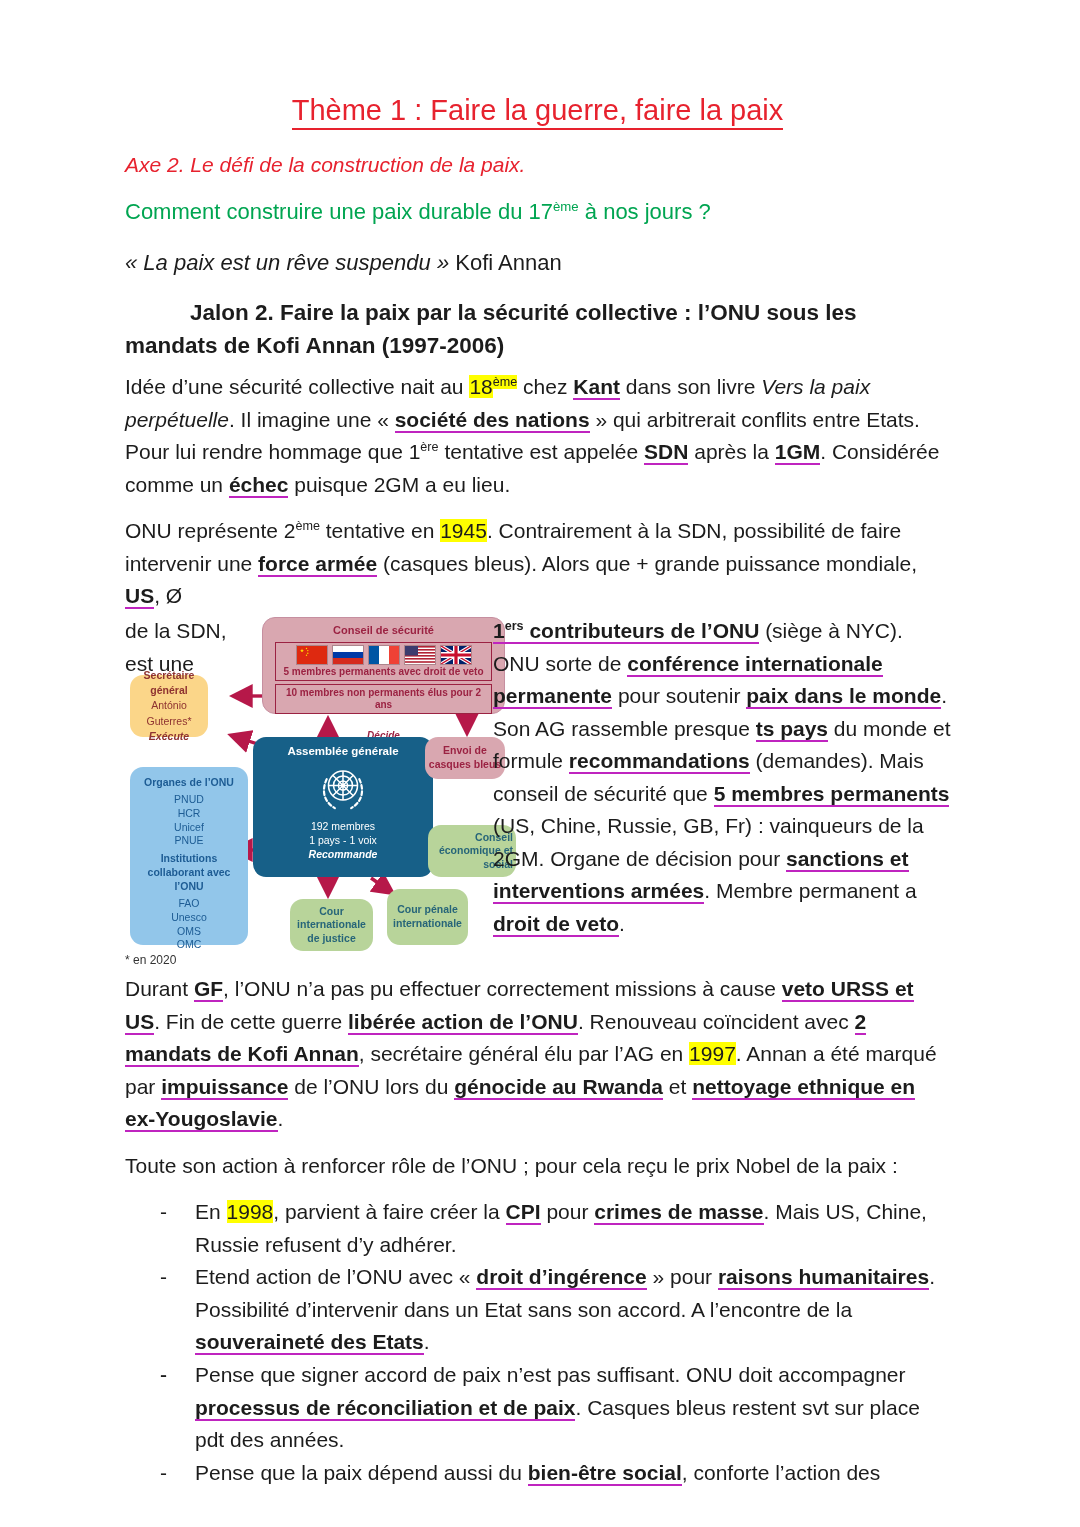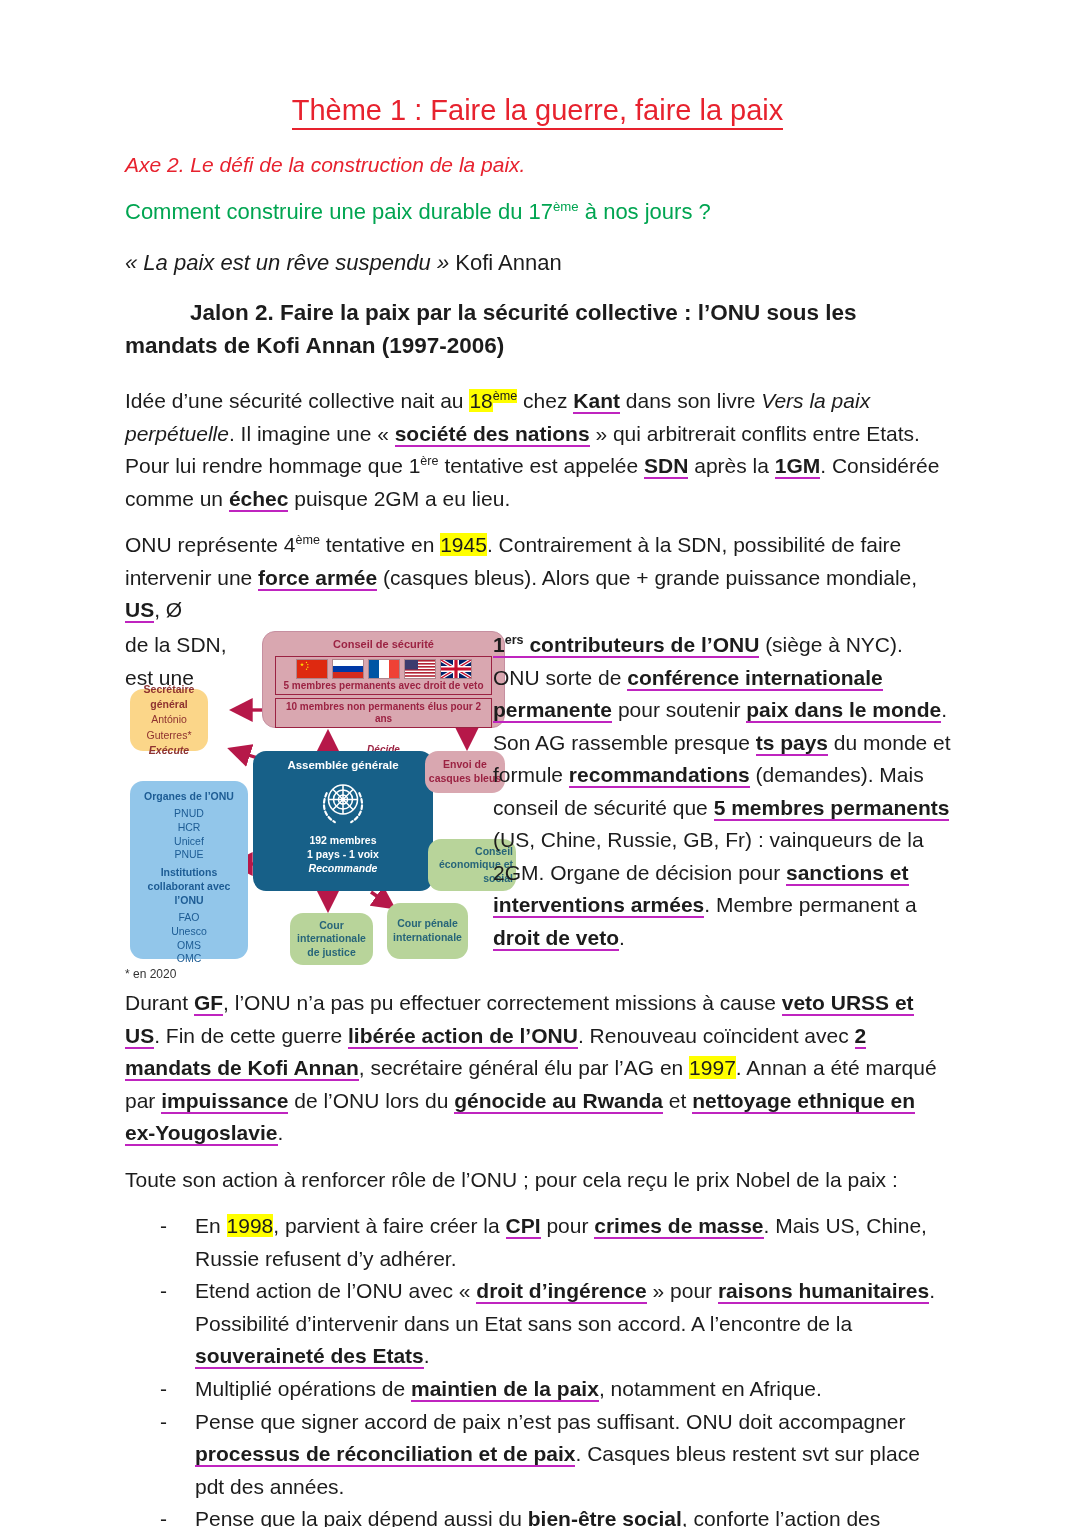--- a/index.html
+++ b/index.html
@@ -27,21 +27,21 @@
     font-family:"Liberation Sans","DejaVu Sans",sans-serif;
     color:var(--ink);font-size:21px;line-height:1.55;
   }
   .content{padding:88px 130px 0 125px;}
 
   .doc-title{text-align:center;font-size:29px;margin-bottom:16px;}
   .doc-title span{color:var(--red);border-bottom:2px solid var(--red);padding-bottom:2px;}
   .axe{color:var(--red);font-style:italic;font-size:21px;margin-bottom:14px;}
   .question{color:var(--green);font-size:22px;margin-bottom:16px;}
   .quote{font-size:22px;margin-bottom:16px;}
-  .jalon{font-weight:bold;font-size:22.5px;text-indent:65px;line-height:1.5;margin-bottom:22px;}
+  .jalon{font-weight:bold;font-size:22.5px;text-indent:65px;line-height:1.5;margin-bottom:8px;}
 
   p.body{margin-bottom:14px;}
   p.tight{margin-bottom:2px;}
 
   
   .m-u{border-bottom:2.5px solid var(--magenta);padding-bottom:0px;font-weight:bold;}
   .m-hl{background:var(--hl);}
   .m-i{font-style:italic;}
   .m-sup{vertical-align:super;font-size:0.6em;line-height:0;}
 
@@ -72,21 +72,21 @@
   .sec .a{font-style:italic;font-weight:bold;}
 
   .org{left:5px;top:152px;width:118px;height:178px;background:var(--blue-box);
        color:var(--blue-text);font-size:10.5px;line-height:1.32;padding:9px 4px;}
   .org .t{font-weight:bold;margin-bottom:3px;}
   .org .sub{font-weight:bold;margin:4px 0 3px;}
 
   .ag{left:128px;top:122px;width:180px;height:140px;background:var(--teal);
       color:#fff;font-size:10.5px;line-height:1.35;padding:7px 4px 4px;}
   .ag .t{font-weight:bold;font-size:11.5px;margin-bottom:1px;}
-  .ag .n{font-weight:bold;text-align:center;}
+  .ag .n{font-weight:normal;text-align:center;}
   .ag .a{font-style:italic;font-weight:bold;}
   .ag svg{display:block;margin:0 auto;}
 
   .bh{left:300px;top:122px;width:80px;height:42px;background:var(--pink);
       color:var(--maroon);font-weight:bold;font-size:10.5px;line-height:1.3;
       display:flex;align-items:center;justify-content:center;padding:2px;}
 
   .gbox{background:var(--green-box);color:var(--green-text);font-weight:bold;
         font-size:10.5px;line-height:1.3;display:flex;align-items:center;
         justify-content:center;padding:3px;}
@@ -110,21 +110,21 @@
   <div class="axe">Axe 2. Le défi de la construction de la paix.</div>
 
   <div class="question"><span>Comment construire une paix durable du 17</span><span class="m-sup">ème</span><span> à nos jours ?</span></div>
 
   <div class="quote"><span class="m-i">« La paix est un rêve suspendu »</span><span> Kofi Annan</span></div>
 
   <div class="jalon">Jalon 2. Faire la paix par la sécurité collective : l’ONU sous les mandats de Kofi Annan (1997-2006)</div>
 
   <p class="body"><span>Idée d’une sécurité collective nait au </span><span class="m-hl">18</span><span class="m-hl m-sup">ème</span><span> chez </span><span class="m-u">Kant</span><span> dans son livre </span><span class="m-i">Vers la paix perpétuelle</span><span>. Il imagine une « </span><span class="m-u">société des nations</span><span> » qui arbitrerait conflits entre Etats. Pour lui rendre hommage que 1</span><span class="m-sup">ère</span><span> tentative est appelée </span><span class="m-u">SDN</span><span> après la </span><span class="m-u">1GM</span><span>. Considérée comme un </span><span class="m-u">échec</span><span> puisque 2GM a eu lieu.</span></p>
 
-  <p class="body tight"><span>ONU représente 4</span><span class="m-sup">ème</span><span> tentative en </span><span class="m-hl">1945</span><span>. Contrairement à la SDN, possibilité de faire intervenir une </span><span class="m-u">force armée</span><span> (casques bleus). Alors que + grande puissance mondiale, </span><span class="m-u">US</span><span>, Ø</span></p>
+  <p class="body tight"><span>ONU représente 2</span><span class="m-sup">ème</span><span> tentative en </span><span class="m-hl">1945</span><span>. Contrairement à la SDN, possibilité de faire intervenir une </span><span class="m-u">force armée</span><span> (casques bleus). Alors que + grande puissance mondiale, </span><span class="m-u">US</span><span>, Ø</span></p>
 
   <div class="wrap-section">
 
     <div class="wrap-left">
       <div>de la SDN,</div>
       <div>est une</div>
     </div>
 
     <div class="diagram">
 
@@ -267,21 +267,20 @@
     <li>
       <span class="marker">-</span>
       <span><span>En </span><span class="m-hl">1998</span><span>, parvient à faire créer la </span><span class="m-u">CPI</span><span> pour </span><span class="m-u">crimes de masse</span><span>. Mais US, Chine, Russie refusent d’y adhérer.</span></span>
     </li>
     <li>
       <span class="marker">-</span>
       <span><span>Etend action de l’ONU avec « </span><span class="m-u">droit d’ingérence</span><span> » pour </span><span class="m-u">raisons humanitaires</span><span>. Possibilité d’intervenir dans un Etat sans son accord. A l’encontre de la </span><span class="m-u">souveraineté des Etats</span><span>.</span></span>
     </li>
     <li>
       <span class="marker">-</span>
-      <span><span>Multiplié opérations de </span><span class="m-u">maintien de la paix</span><span>, notamment en Afrique.</span></span>
     </li>
     <li>
       <span class="marker">-</span>
       <span><span>Pense que signer accord de paix n’est pas suffisant. ONU doit accompagner </span><span class="m-u">processus de réconciliation et de paix</span><span>. Casques bleus restent svt sur place pdt des années.</span></span>
     </li>
     <li>
       <span class="marker">-</span>
       <span><span>Pense que la paix dépend aussi du </span><span class="m-u">bien-être social</span><span>, conforte l’action des </span></span>
     </li>
   </ul>

